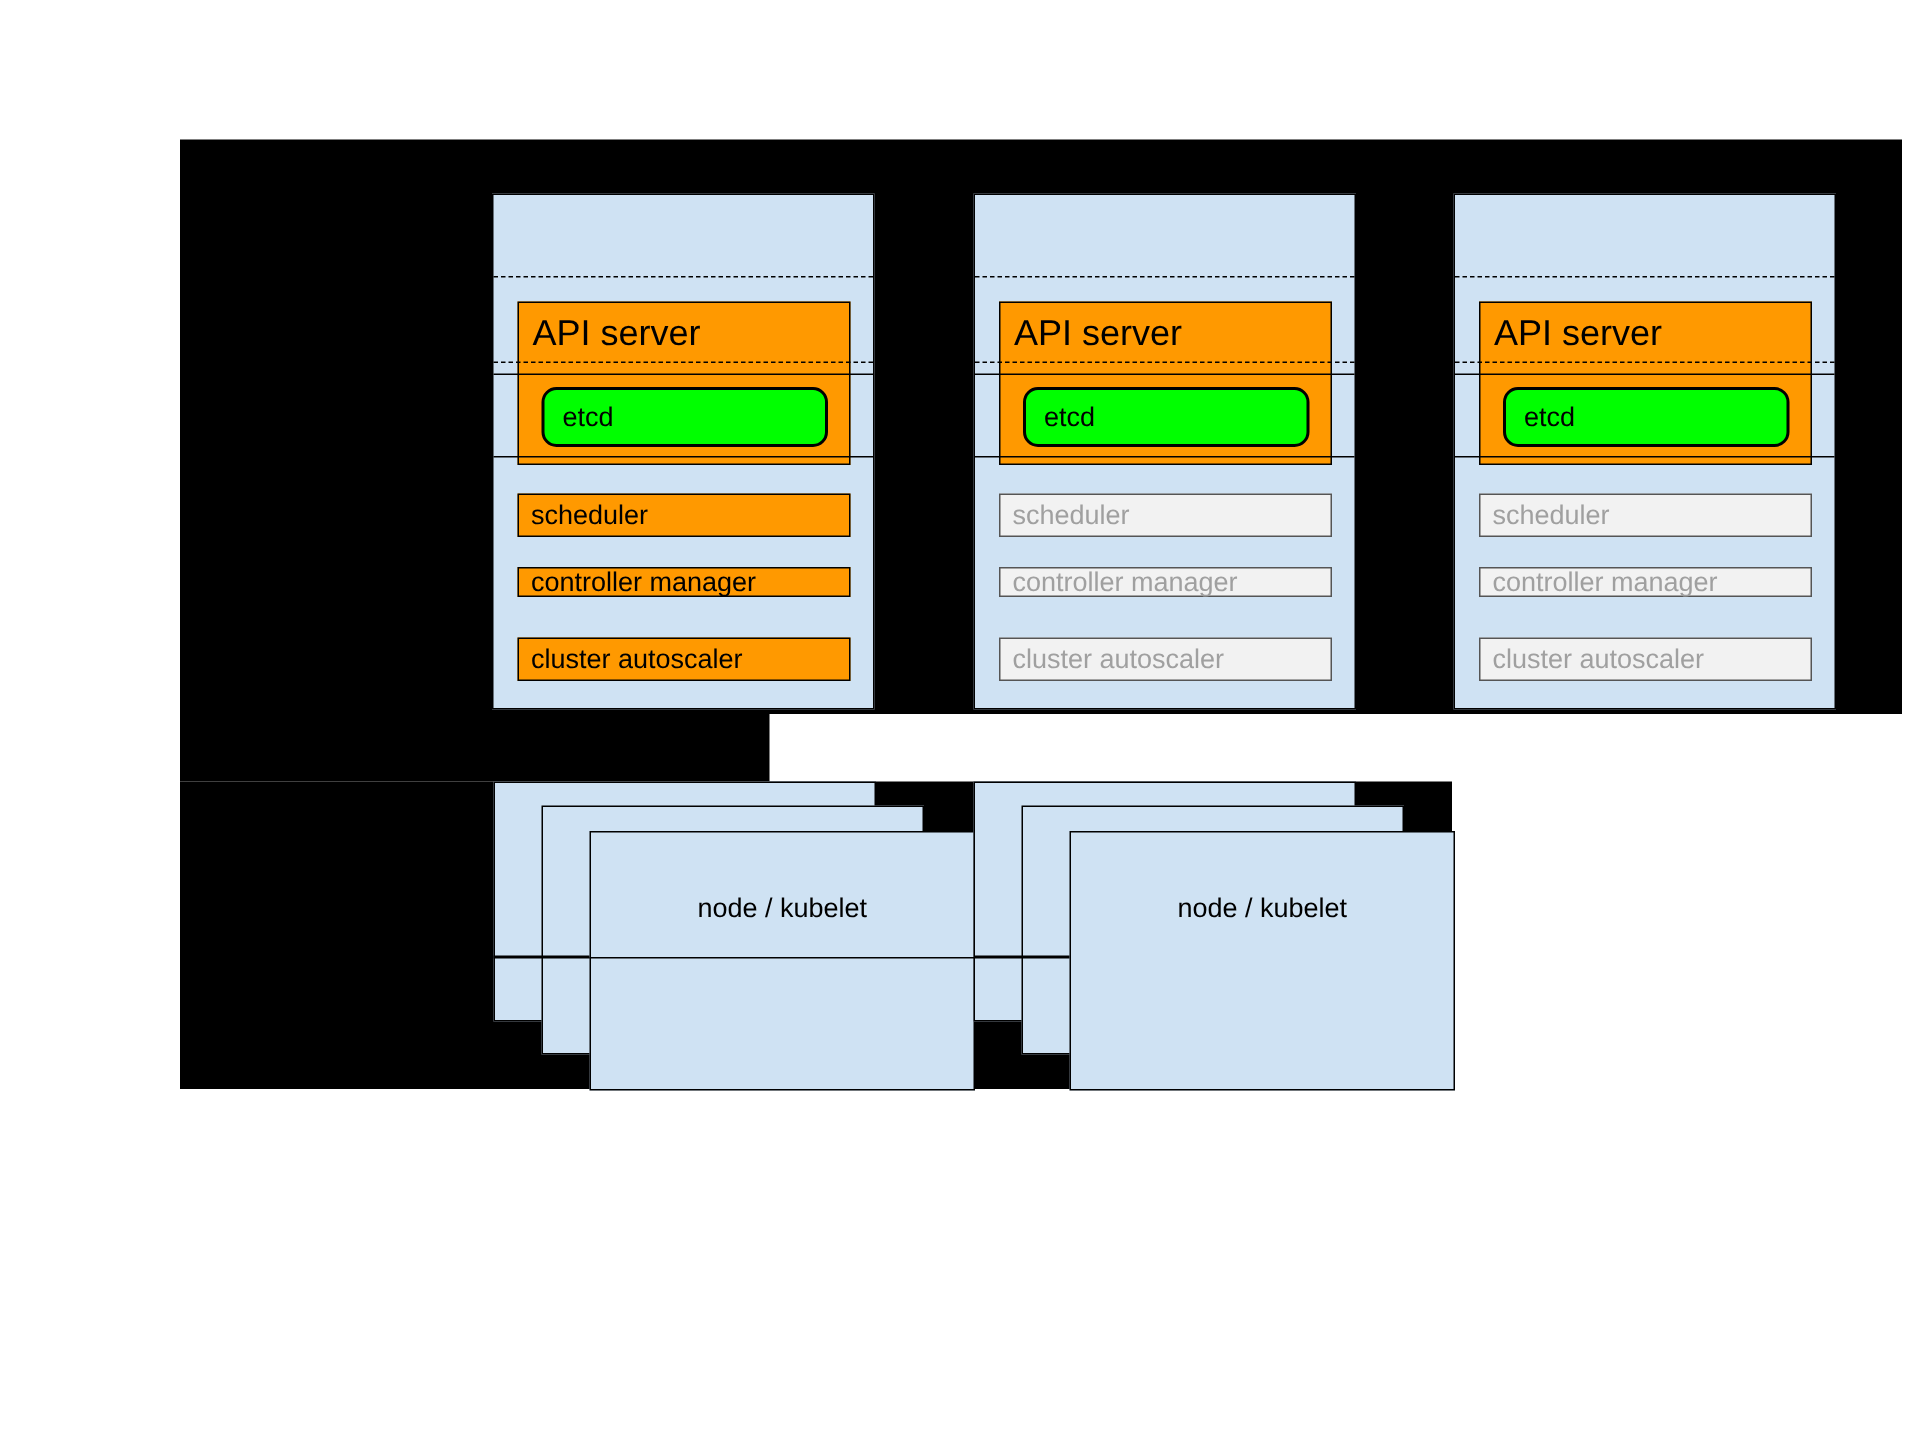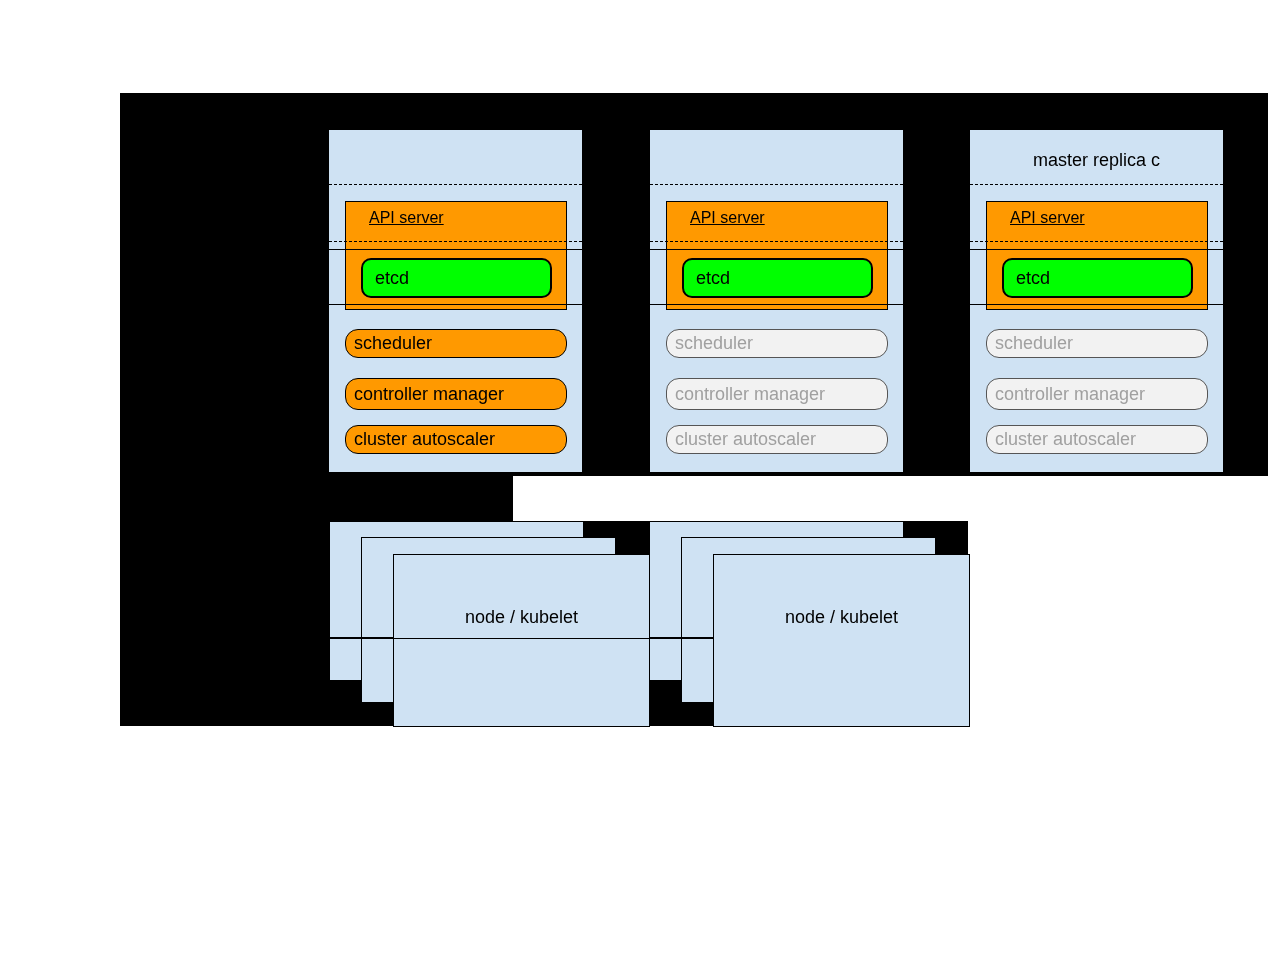--- a/index.html
+++ b/index.html
@@ -46,45 +46,44 @@
   .line-4 { top: 174px; }
 
   .api-box {
     position: absolute;
     left: 16px; top: 71px;
     width: 222px; height: 109px;
     background: var(--active-orange, #ff9900);
     border: 1px solid #000;
   }
   .api-label {
-    position: absolute; left: 23px; top: 7px;
-    font-size: 16px; color: #000; text-decoration: underline;
+    position: absolute; left: 9px; top: 7px;
+    font-size: 24px; color: #000;
   }
   .etcd-box {
     position: absolute;
     left: 32px; top: 128px;
     width: 191px; height: 40px;
     background: var(--etcd-green, #00ff00);
     border: 2px solid #000;
     border-radius: 10px;
     display: flex; align-items: center;
     padding-left: 12px;
     font-size: 18px; color: #000;
   }
   .comp {
     position: absolute;
     left: 16px;
     width: 222px;
     display: flex; align-items: center;
     padding-left: 8px;
     font-size: 18px;
-    border-radius: 13px;
   }
   .comp-1 { top: 199px; height: 29px; }
-  .comp-2 { top: 248px; height: 32px; }
+  .comp-2 { top: 248px; height: 20px; }
   .comp-3 { top: 295px; height: 29px; }
   .comp.active {
     background: var(--active-orange, #ff9900);
     border: 1px solid #000;
     color: #000;
   }
   .comp.standby {
     background: var(--inactive-fill, #f2f2f2);
     border: 1px solid var(--inactive-border, #555);
     color: var(--inactive-text, #a0a0a0);
@@ -99,21 +98,21 @@
   #s1-back   { left: 329px; top: 521px; width: 255px; height: 160px; }
   #s1-middle { left: 361px; top: 537px; width: 255px; height: 166px; }
   #s1-front  { left: 393px; top: 554px; width: 257px; height: 173px; }
   #s2-back   { left: 649px; top: 521px; width: 255px; height: 160px; }
   #s2-middle { left: 681px; top: 537px; width: 255px; height: 166px; }
   #s2-front  { left: 713px; top: 554px; width: 257px; height: 173px; }
   .node-label {
     position: absolute;
     left: 0; top: 40px; width: 100%;
     text-align: center;
-    font-size: 18px; color: #000; margin-top: 12px;
+    font-size: 18px; color: #000;
   }
   .divider { position: absolute; background: #000; }
   #div-seg-1 { left: 329px; top: 637px; width: 64px;  height: 2px; }
   #div-seg-2 { left: 393px; top: 638px; width: 257px; height: 1px; }
   #div-seg-3 { left: 650px; top: 637px; width: 63px;  height: 2px; }
 </style>
 </head>
 <body>
 
 <div id="canvas">
@@ -144,21 +143,20 @@
     <div class="hline dashed line-2"></div>
     <div class="hline solid line-3"></div>
     <div class="etcd-box">etcd</div>
     <div class="hline solid line-4"></div>
     <div class="comp comp-1 standby">scheduler</div>
     <div class="comp comp-2 standby">controller manager</div>
     <div class="comp comp-3 standby">cluster autoscaler</div>
   </div>
 
   <div id="replica-c" class="replica">
-    <div class="replica-title">master replica c</div>
     <div class="hline dashed line-1"></div>
     <div class="api-box">
       <div class="api-label">API server</div>
     </div>
     <div class="hline dashed line-2"></div>
     <div class="hline solid line-3"></div>
     <div class="etcd-box">etcd</div>
     <div class="hline solid line-4"></div>
     <div class="comp comp-1 standby">scheduler</div>
     <div class="comp comp-2 standby">controller manager</div>

